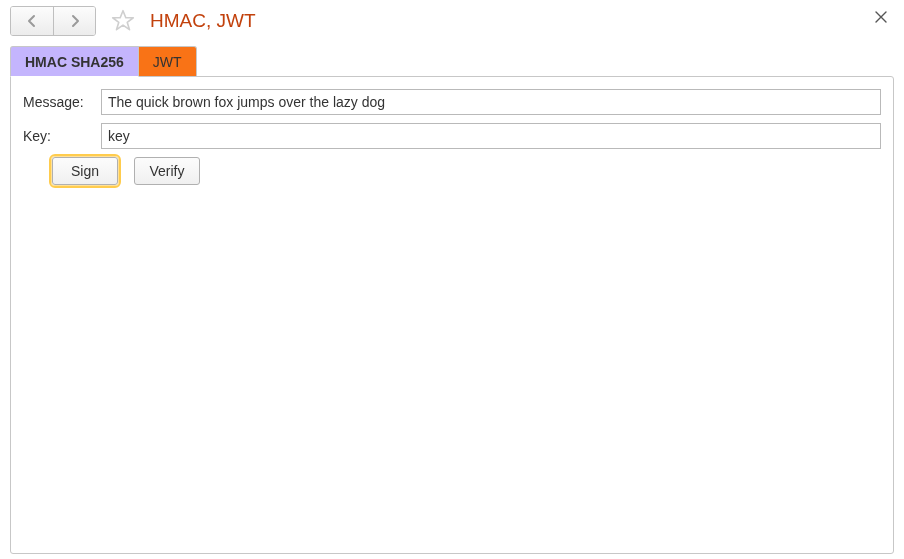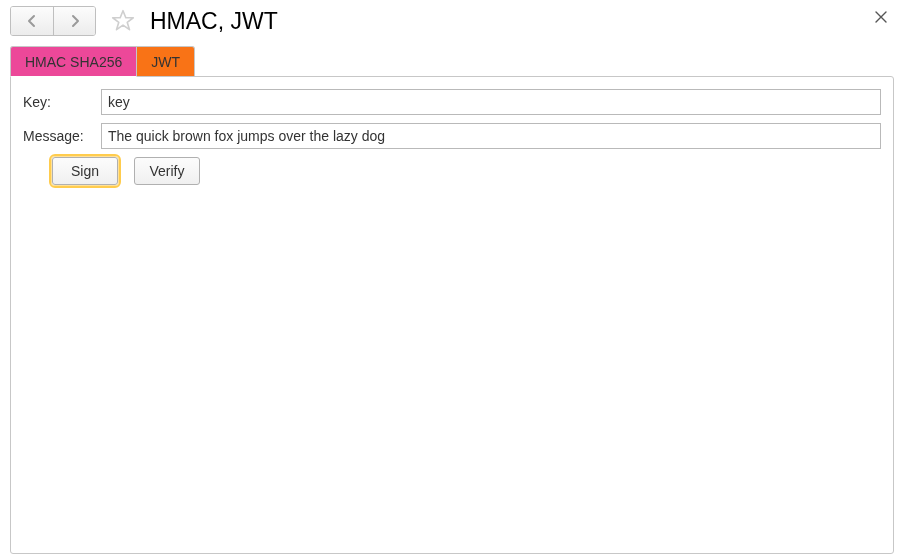--- a/index.html
+++ b/index.html
@@ -39,23 +39,23 @@
   .nav-btn svg { width: 16px; height: 16px; }
   .star {
     margin-left: 14px;
     display: flex;
     align-items: center;
     cursor: pointer;
   }
   .star svg { width: 26px; height: 26px; }
   .title {
     margin-left: 14px;
-    font-size: 23px;
+    font-size: 19px;
     font-weight: 400;
-    color: #000000;
+    color: #c2410c;
   }
   .close {
     position: absolute;
     right: 14px;
     top: 8px;
     width: 18px;
     height: 18px;
     display: flex;
     align-items: center;
     justify-content: center;
@@ -77,22 +77,23 @@
     font-size: 14px;
     border: 1px solid #c7c7c7;
     background: #f97316;
     cursor: pointer;
     position: relative;
   }
   .tab + .tab { border-left: none; }
   .tab:first-child { border-top-left-radius: 3px; }
   .tab:last-child { border-top-right-radius: 3px; }
   .tab.active {
-    background: #ec4899;
+    background: #c4b5fd;
     border-bottom-color: #fff;
+    font-weight: bold;
   }
   .panel {
     border: 1px solid #c7c7c7;
     border-radius: 0 3px 3px 3px;
     margin-top: -1px;
     height: 478px;
     padding: 12px 12px;
     position: relative;
   }
   .form-row {
@@ -168,27 +169,27 @@
 
 <div class="tab-wrap">
   <div class="tabstrip">
     <div class="tab active">HMAC SHA256</div>
     <div class="tab">JWT</div>
   </div>
 
   <div class="panel">
 
     <div class="form-row">
-      <label>Key:</label>
-      <input type="text" value="key" style="">
+      <label>Message:</label>
+      <input type="text" value="The quick brown fox jumps over the lazy dog" style="">
     </div>
 
     <div class="form-row">
-      <label>Message:</label>
-      <input type="text" value="The quick brown fox jumps over the lazy dog" style="">
+      <label>Key:</label>
+      <input type="text" value="key" style="">
     </div>
 
 
     <div class="btn-row">
       <button class="btn focused">Sign</button>
       <button class="btn">Verify</button>
     </div>
 
   </div>
 </div>

